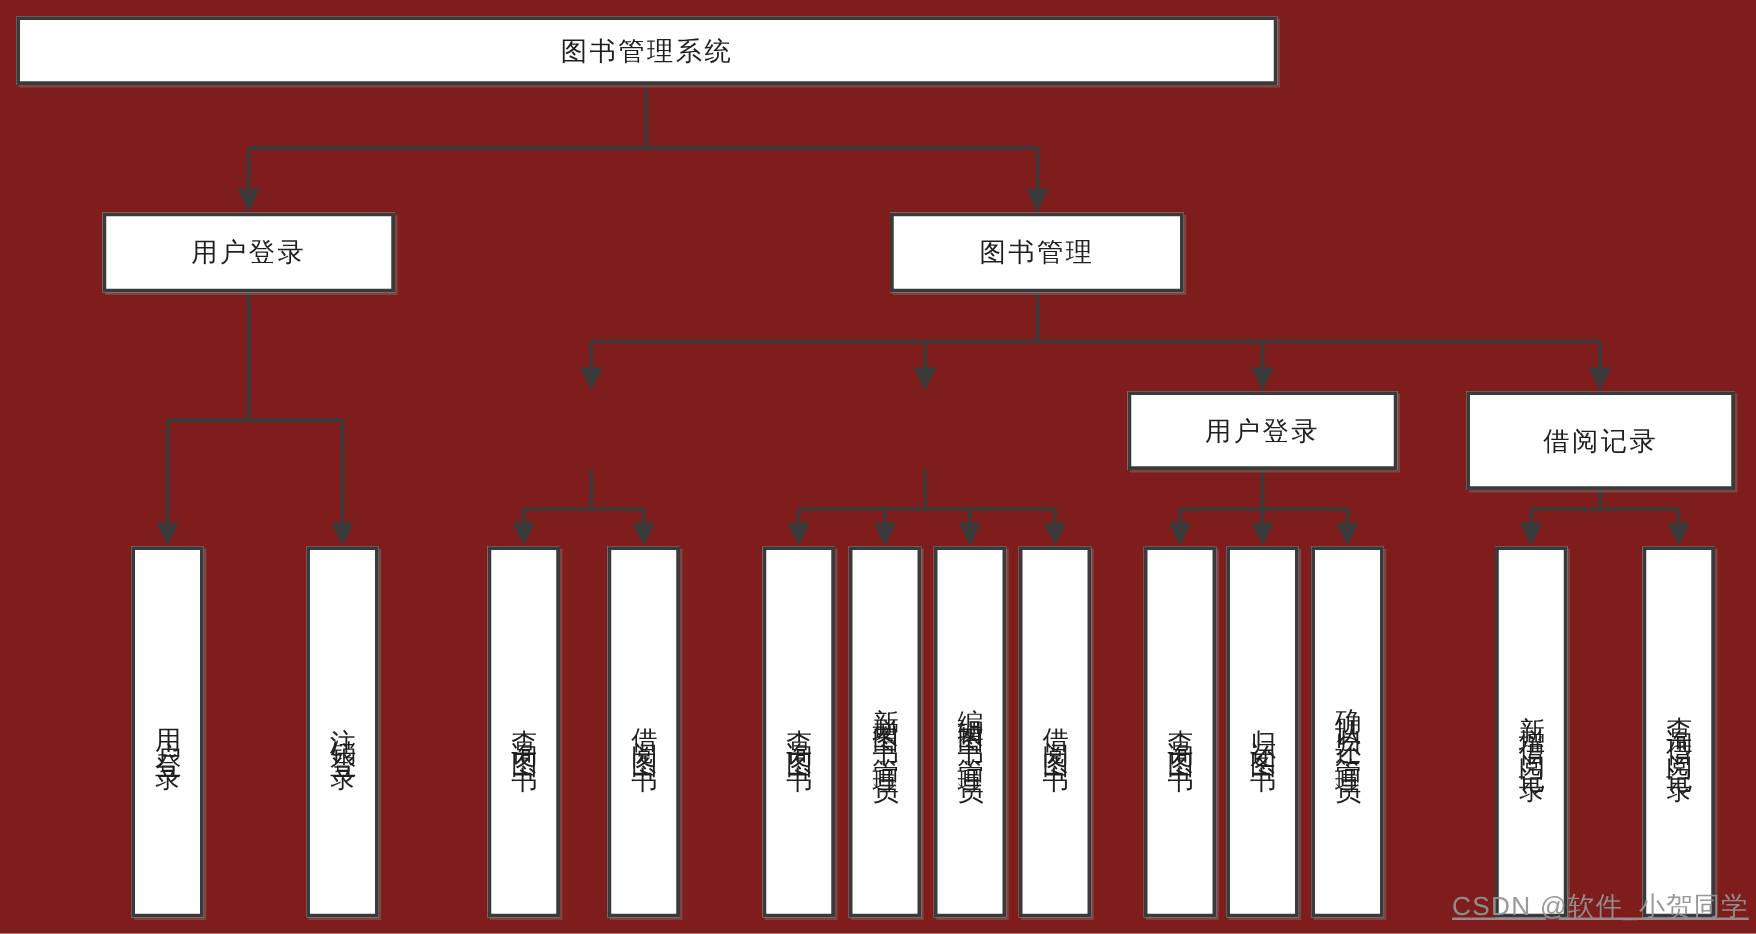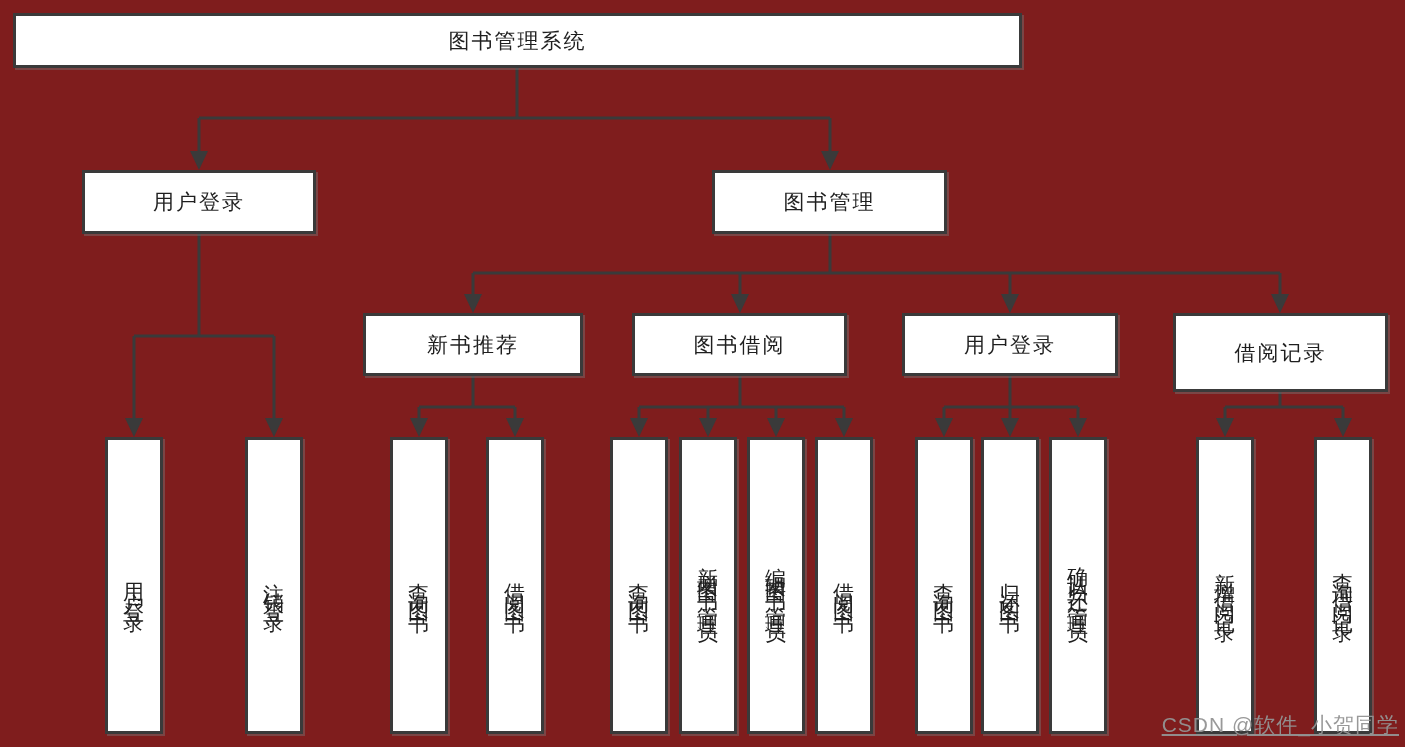--- a/index.html
+++ b/index.html
@@ -140,26 +140,20 @@
     <span>图书管理系统</span>
   </div>
 
   <div class="node" id="node-user-login">
     <span>用户登录</span>
   </div>
   <div class="node" id="node-book-mgmt">
     <span>图书管理</span>
   </div>
 
-  <div class="node" id="node-new-book-rec">
-    <span>新书推荐</span>
-  </div>
-  <div class="node" id="node-book-borrow">
-    <span>图书借阅</span>
-  </div>
   <div class="node" id="node-current-borrow">
     <span>用户登录</span>
   </div>
   <div class="node" id="node-borrow-record">
     <span>借阅记录</span>
   </div>
 
   <div class="node leaf" id="leaf-user-login">
     <span class="vtext">用户登录</span>
   </div>

